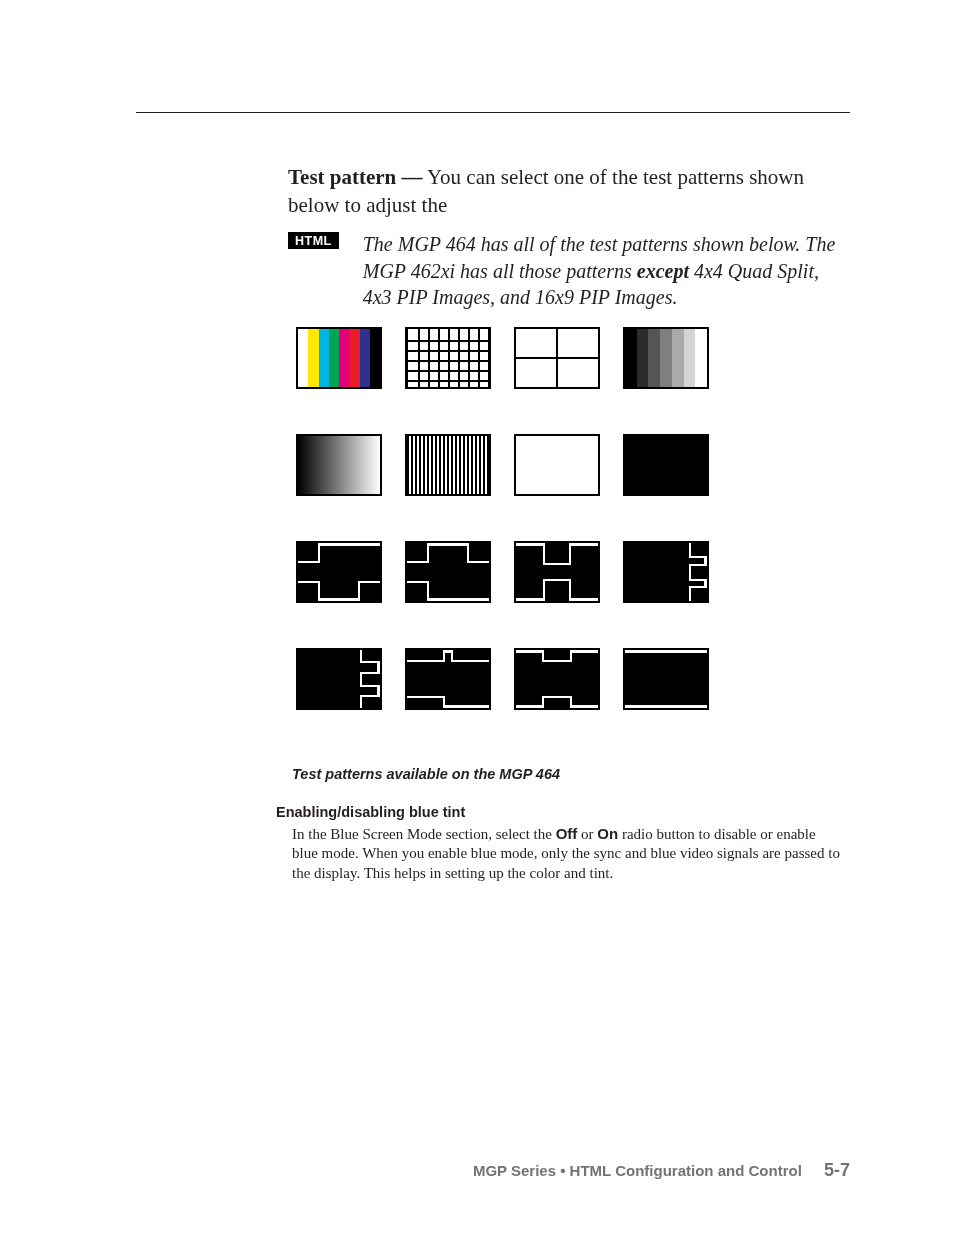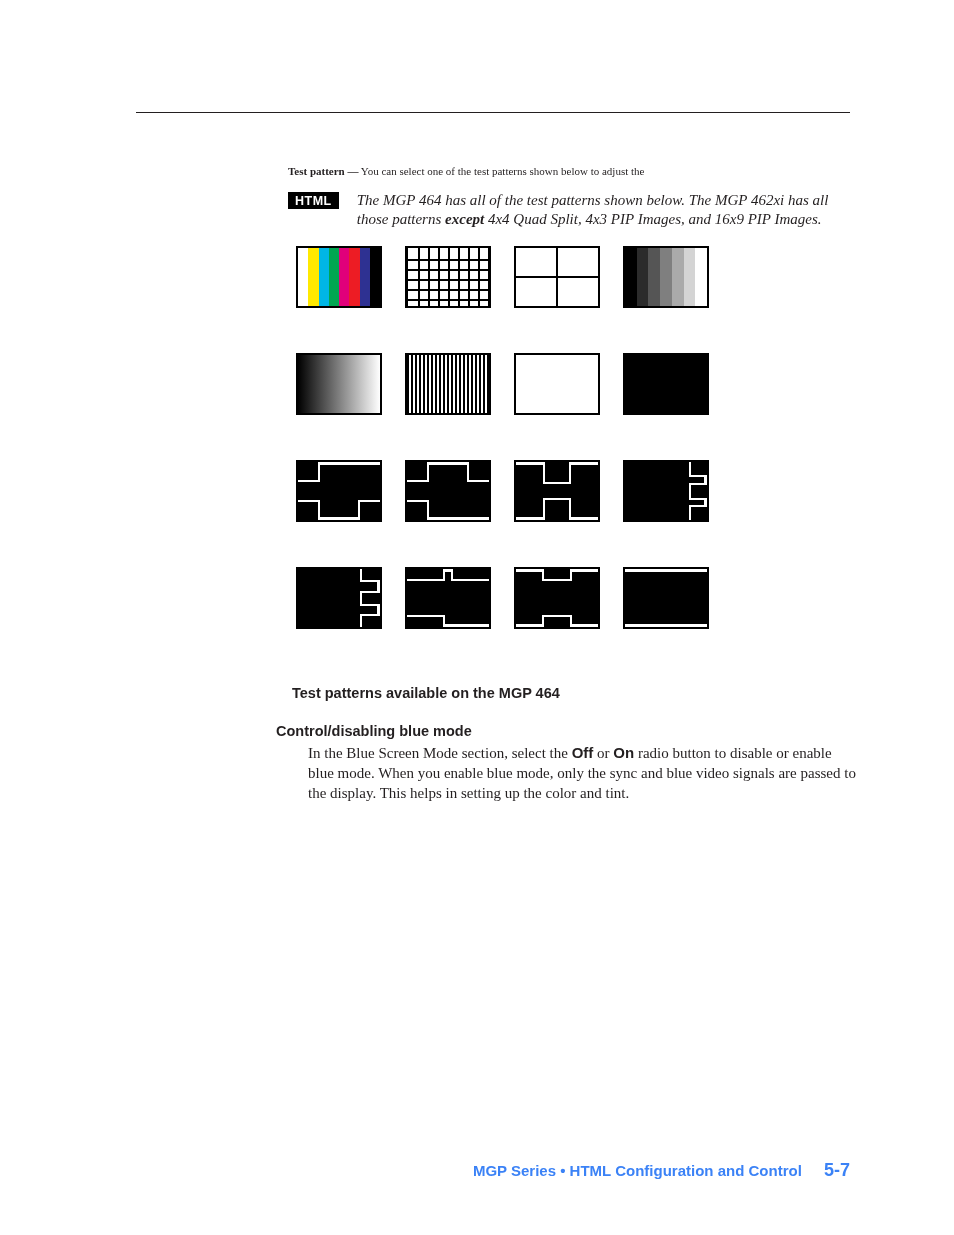--- a/index.html
+++ b/index.html
@@ -23,21 +23,21 @@
   }
 
   .content {
     position: absolute;
     top: 164px;
     left: 288px;
     width: 562px;
   }
 
   .para1 {
-    font-size: 11px;
+    font-size: 21px;
     line-height: 1.32;
   }
   .tp-label {
     font-weight: bold;
   }
   .hang {
     display: block;
     padding-left: 34px;
   }
 
@@ -51,23 +51,23 @@
     background: #000;
     color: #fff;
     font-family: "Helvetica Neue", Helvetica, Arial, sans-serif;
     font-weight: bold;
     font-size: 12.5px;
     letter-spacing: 0.5px;
     padding: 2px 7px 1px 7px;
     margin-top: 1px;
   }
   .note-text {
-    margin-left: 18px;
+    margin-left: 24px;
     font-style: italic;
-    font-size: 15px;
+    font-size: 20px;
     line-height: 1.32;
   }
   .note-text .except {
     font-weight: bold;
     font-style: italic;
   }
 
   
   .patterns {
     margin-top: 16px;
@@ -178,58 +178,59 @@
   .p4b .t-tr { top:-2px; right:-2px; }
   .p4b .t-bl { bottom:-2px; left:-2px; }
 
   .p4c .wideThumb { width:30px; left:50%; margin-left:-15px; }
   .p4c .t-t { top:-2px; }
   .p4c .t-b { bottom:-2px; }
 
   
   .caption {
     font-family: "Helvetica Neue", Helvetica, Arial, sans-serif;
+    font-style: italic;
     font-weight: bold;
     font-size: 14.5px;
     margin-top: 56px;
     margin-left: 4px;
     color: #231f20;
   }
 
   .subhead {
     font-family: "Helvetica Neue", Helvetica, Arial, sans-serif;
     font-weight: bold;
     font-size: 14.5px;
     margin-top: 22px;
     margin-left: -12px;
     color: #231f20;
   }
 
   .para2 {
     font-size: 15px;
     line-height: 1.32;
     margin-top: 4px;
-    margin-left: 20px;
+    margin-left: 4px;
     width: 548px;
   }
   .strong-sans {
     font-family: "Helvetica Neue", Helvetica, Arial, sans-serif;
     font-weight: 900;
     font-style: normal;
   }
 
   
   .footer {
     position: absolute;
     bottom: 54px;
     right: 104px;
     font-family: "Helvetica Neue", Helvetica, Arial, sans-serif;
     font-size: 15px;
     font-weight: bold;
-    color: #3b82f6;
+    color: #737373;
     text-align: right;
   }
   .footer .pg {
     display: inline-block;
     margin-left: 18px;
     font-size: 18px;
     font-weight: 800;
   }
 </style>
 </head>
@@ -327,21 +328,21 @@
         <div class="wideThumb t-b"></div>
     </div>
     <div class="pat p-pip">
       <div class="edge-top"></div>
         <div class="edge-bottom"></div>
     </div>
   </div>
 
   <div class="caption">Test patterns available on the MGP 464</div>
 
-  <div class="subhead">Control/disabling blue mode</div>
+  <div class="subhead">Enabling/disabling blue tint</div>
 
   <div class="para2">
     <span>In the Blue Screen Mode section, select the </span><span class="strong-sans">Off</span><span> or </span><span class="strong-sans">On</span><span> radio button to disable or enable blue mode.  When you enable blue mode, only the sync and blue video signals are passed to the display.  This helps in setting up the color and tint.</span>
   </div>
 
 </div>
 
 <div class="footer">
   <span>MGP Series • HTML Configuration and Control</span>
   <span class="pg">5-7</span>

